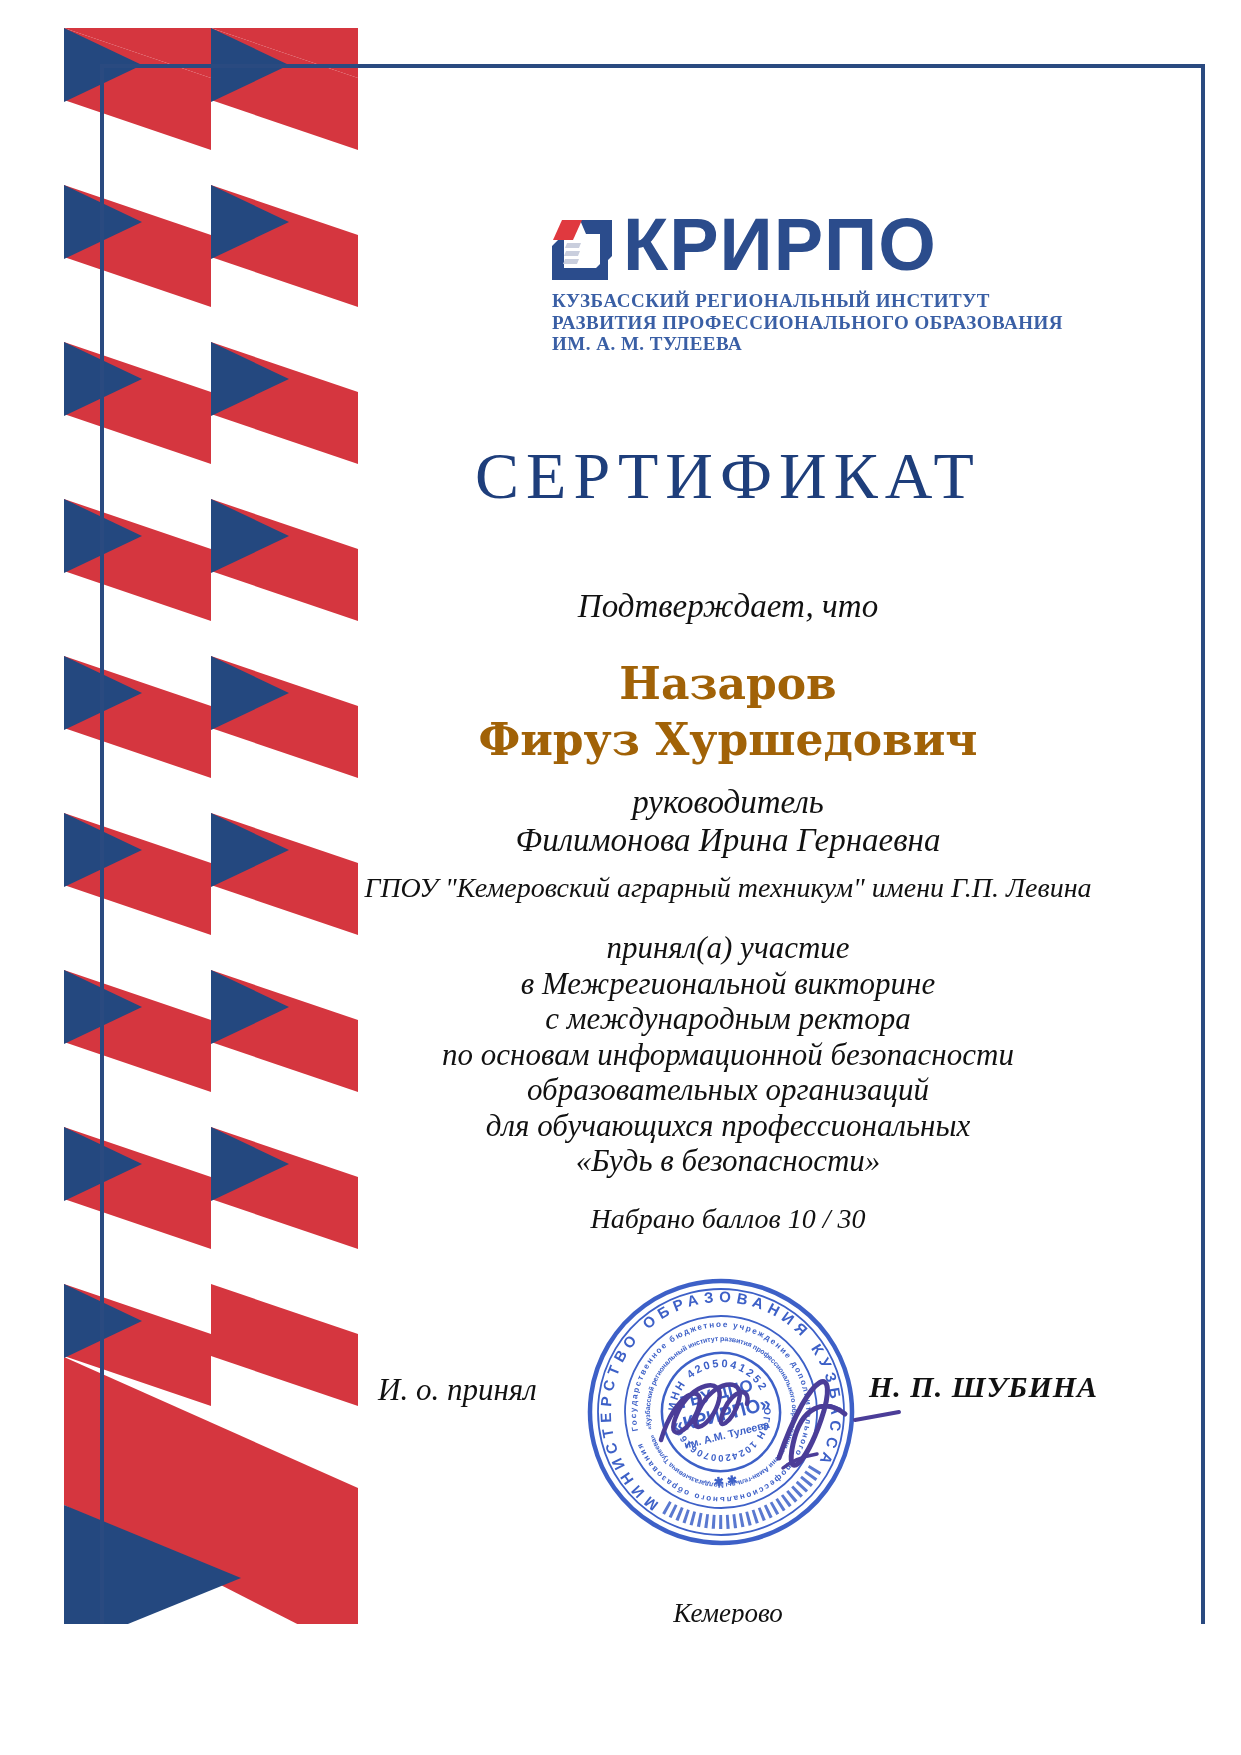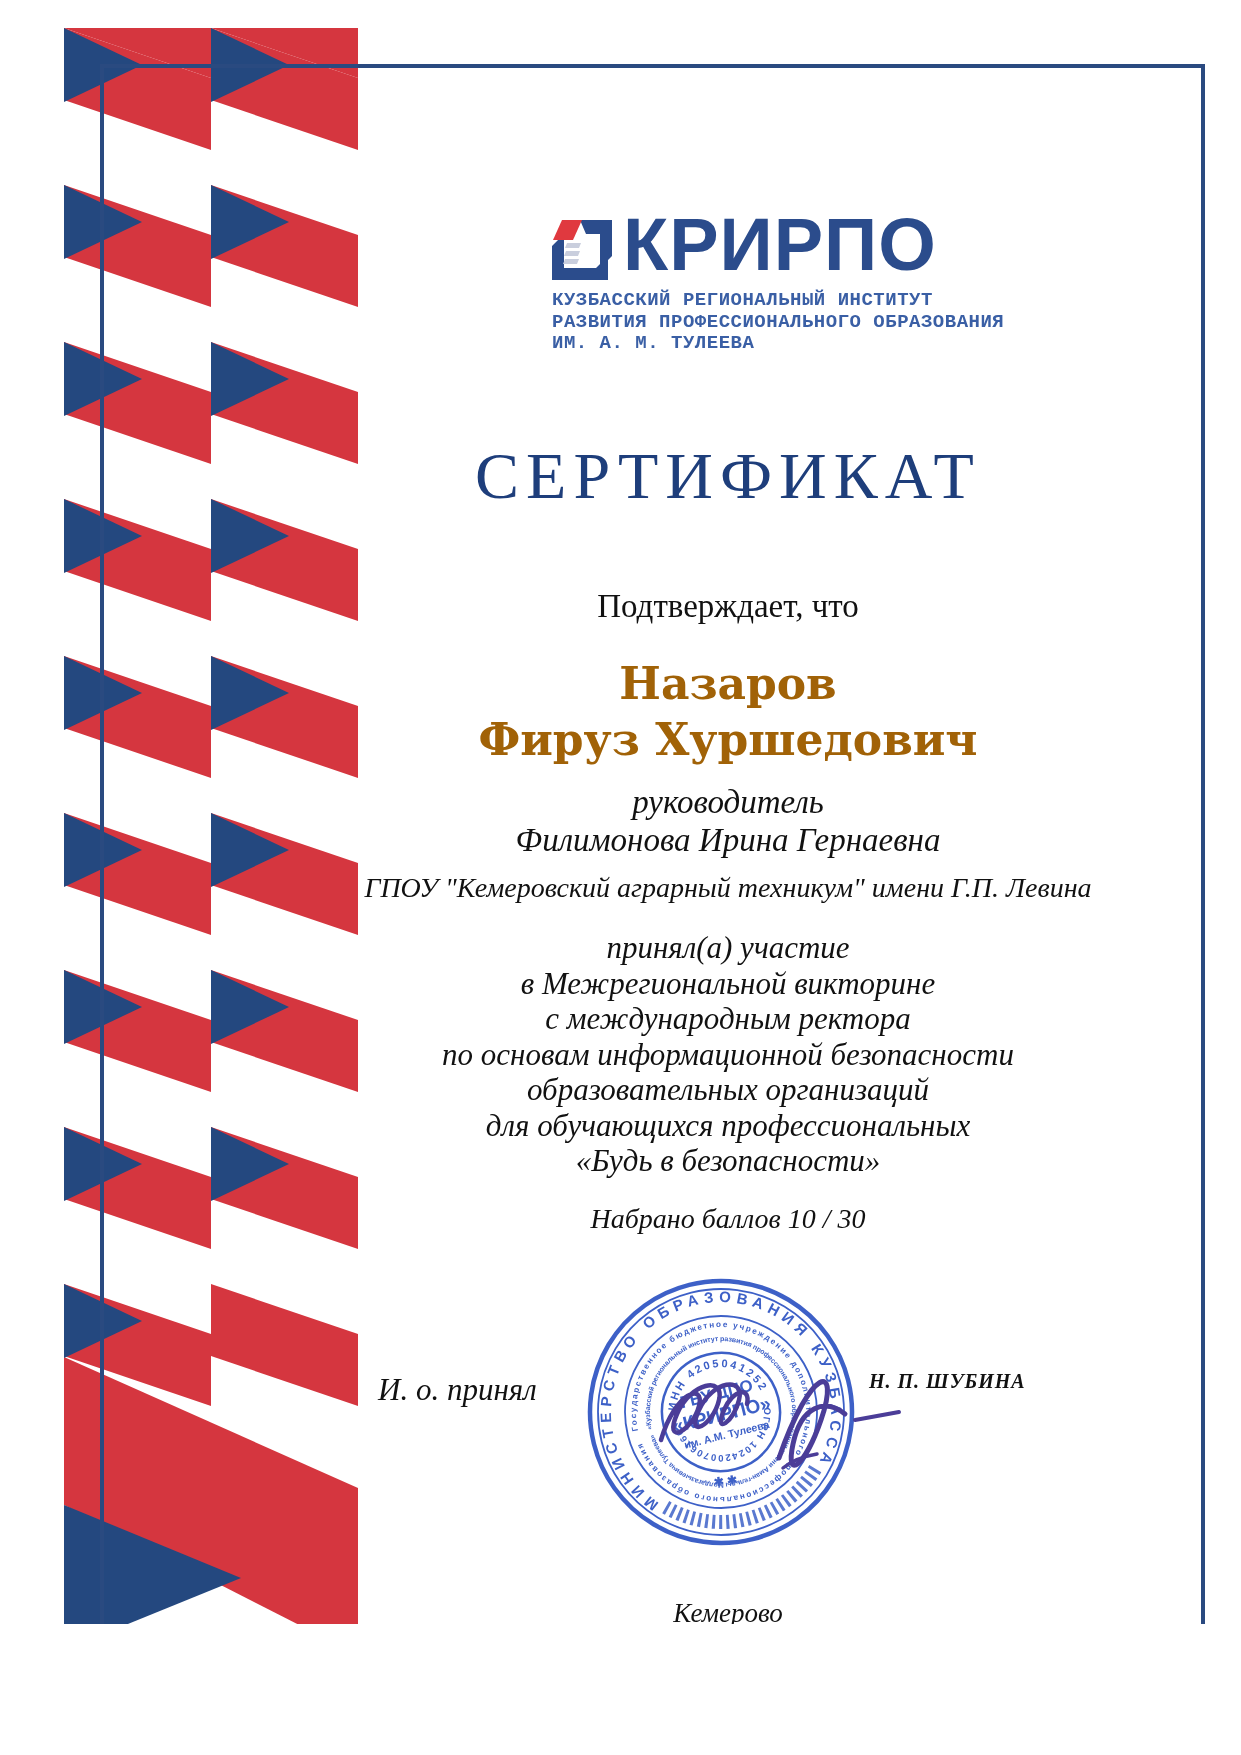--- a/index.html
+++ b/index.html
@@ -7,34 +7,34 @@
         font-family:"Liberation Serif",serif;color:#111;margin-left:33px;}
   .pattern-svg{position:absolute;left:0;top:0;z-index:1;}
   .page-border{position:absolute;left:67px;top:64px;width:1097px;height:1613px;
                border:4px solid #2A4A80;z-index:3;}
   .logo-wrap{position:absolute;left:0;top:0;width:100%;z-index:10;}
   .logo-icon{position:absolute;left:517px;top:220px;}
   .logo-wordmark{position:absolute;left:590px;top:202px;
       font-family:"Liberation Sans",sans-serif;font-weight:bold;font-size:74px;
       letter-spacing:1px;color:#2B4C8C;}
   .logo-org{position:absolute;left:519px;top:290px;
-      font-family:Liberation Mono, monospace;font-weight:bold;font-size:19px;
+      font-family:Liberation Serif, serif;font-weight:bold;font-size:19px;
       line-height:21.5px;letter-spacing:0.5px;color:#3A5FA5;}
   .cblock{position:absolute;left:250px;width:890px;text-align:center;z-index:10;}
   .title{top:438px;font-size:66px;letter-spacing:7px;color:#1E3E7B;}
-  .confirm{top:588px;font-size:33px;}
+  .confirm{top:588px;font-size:33px;font-style:italic;}
   .name{top:656px;font-size:44px;line-height:56px;font-weight:bold;
         font-family:"DejaVu Serif","Liberation Serif",serif;color:#a16207;}
   .role{top:784px;font-size:33px;font-style:italic;}
   .supervisor{top:822px;font-size:33px;font-style:italic;}
   .institution{top:872px;font-size:28px;font-style:italic;}
   .participation{top:930px;font-size:31px;line-height:35.5px;font-style:italic;}
   .score{top:1203px;font-size:28px;font-style:italic;}
   .sig-label{position:absolute;left:345px;top:1372px;font-size:31px;font-style:italic;z-index:10;}
-  .sig-name{position:absolute;left:836px;top:1370px;font-size:20px;font-style:italic;
+  .sig-name{position:absolute;left:836px;top:1370px;font-size:30px;font-style:italic;
             font-weight:bold;letter-spacing:1px;z-index:10;}
   .footer{top:1596px;font-size:27px;line-height:34px;font-style:italic;}
   .stamp-svg{position:absolute;left:548px;top:1272px;z-index:8;}
   .signature-svg{position:absolute;left:600px;top:1340px;z-index:9;}
 </style>
 </head>
 <body>
 
 <div class="page">
 

